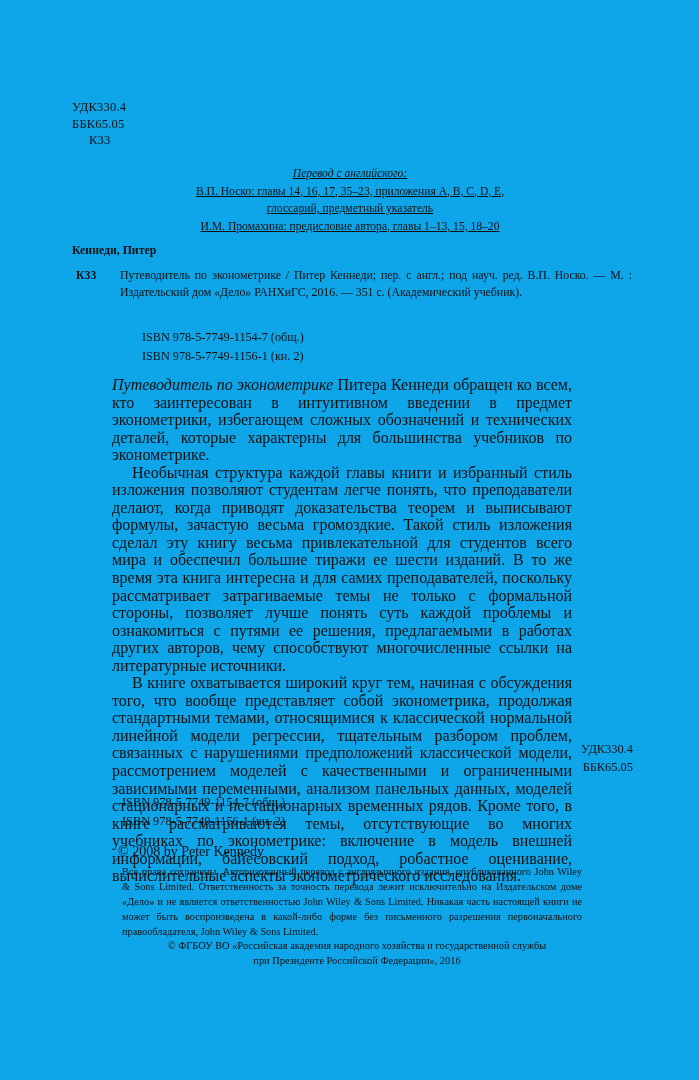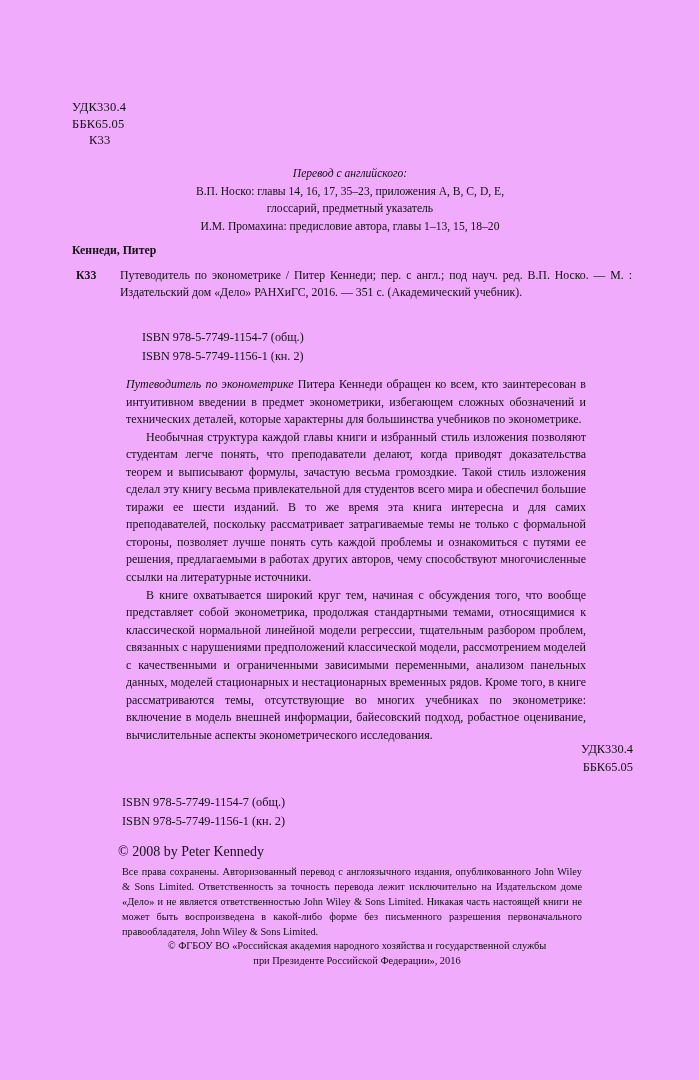--- a/index.html
+++ b/index.html
@@ -11,21 +11,21 @@
     width: 699px;
     height: 1080px;
     font-family: "Liberation Serif", serif;
     color: #111111;
     overflow: hidden;
   }
   .page {
     position: relative;
     width: 699px;
     height: 1080px;
-    background: #f0abfc;
+    background: #0ea5e9;
     box-sizing: border-box;
   }
   
   .udk-block {
     position: absolute;
     left: 72px;
     top: 99px;
     font-size: 12.5px;
     line-height: 16.5px;
     letter-spacing: 0.2px;
@@ -36,20 +36,21 @@
 
   
   .translation {
     position: absolute;
     left: 130px;
     top: 165px;
     width: 440px;
     text-align: center;
     font-size: 11.6px;
     line-height: 17.5px;
+    text-decoration: underline;
   }
   .translation .it { font-style: italic; }
 
   
   .biblio {
     position: absolute;
     left: 72px;
     top: 242px;
     width: 560px;
     font-size: 11.8px;
@@ -76,24 +77,24 @@
     position: absolute;
     left: 142px;
     top: 328px;
     font-size: 12.2px;
     line-height: 19px;
   }
 
   
   .body-text {
     position: absolute;
-    left: 126px;
+    left: 112px;
     top: 376px;
     width: 460px;
-    font-size: 12px;
+    font-size: 16px;
     line-height: 17.55px;
     text-align: justify;
   }
   .body-text p {
     margin: 0;
     text-indent: 20px;
   }
   .body-text p.first { text-indent: 0; }
   .body-text .it { font-style: italic; }
 

